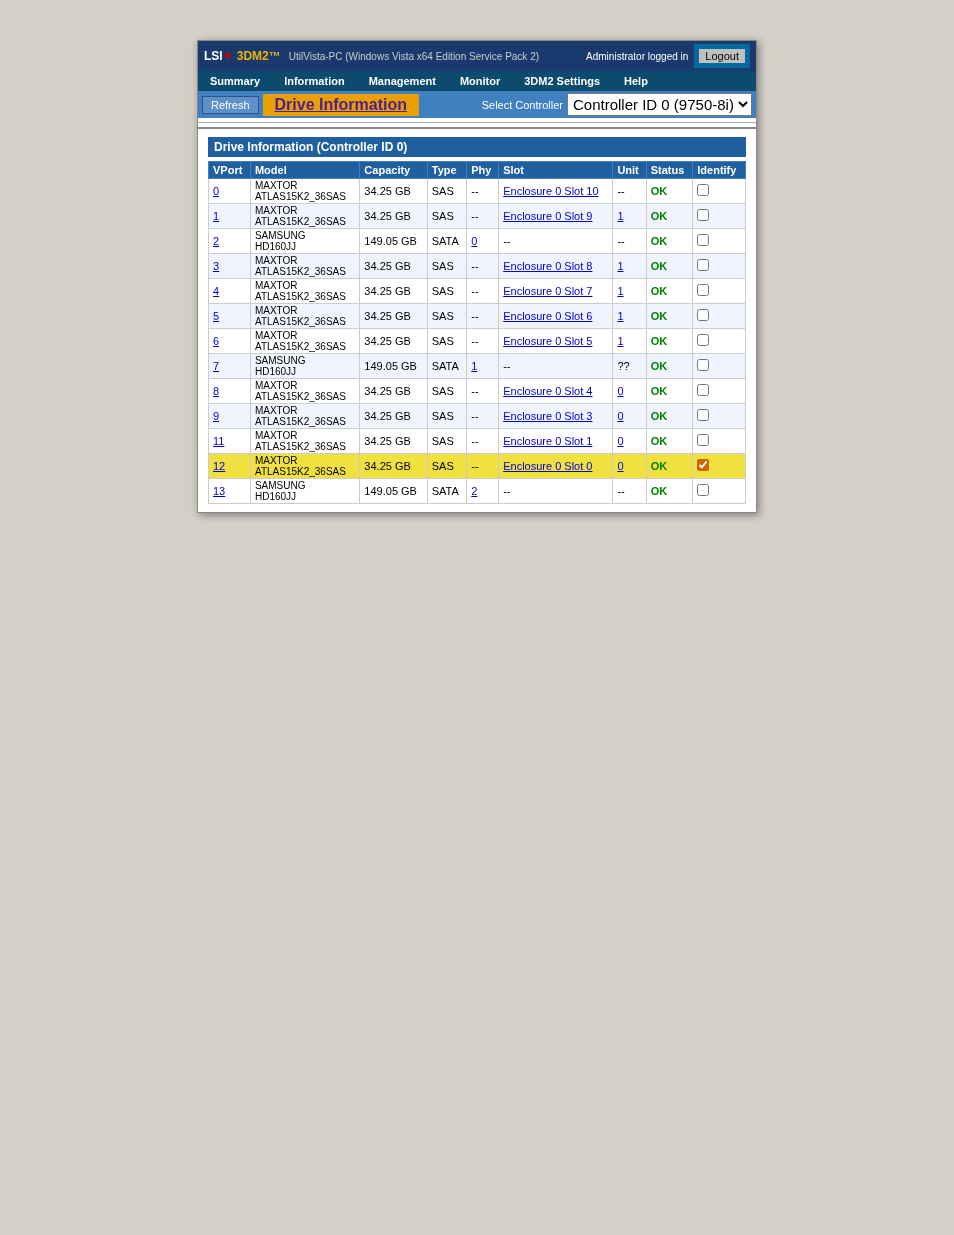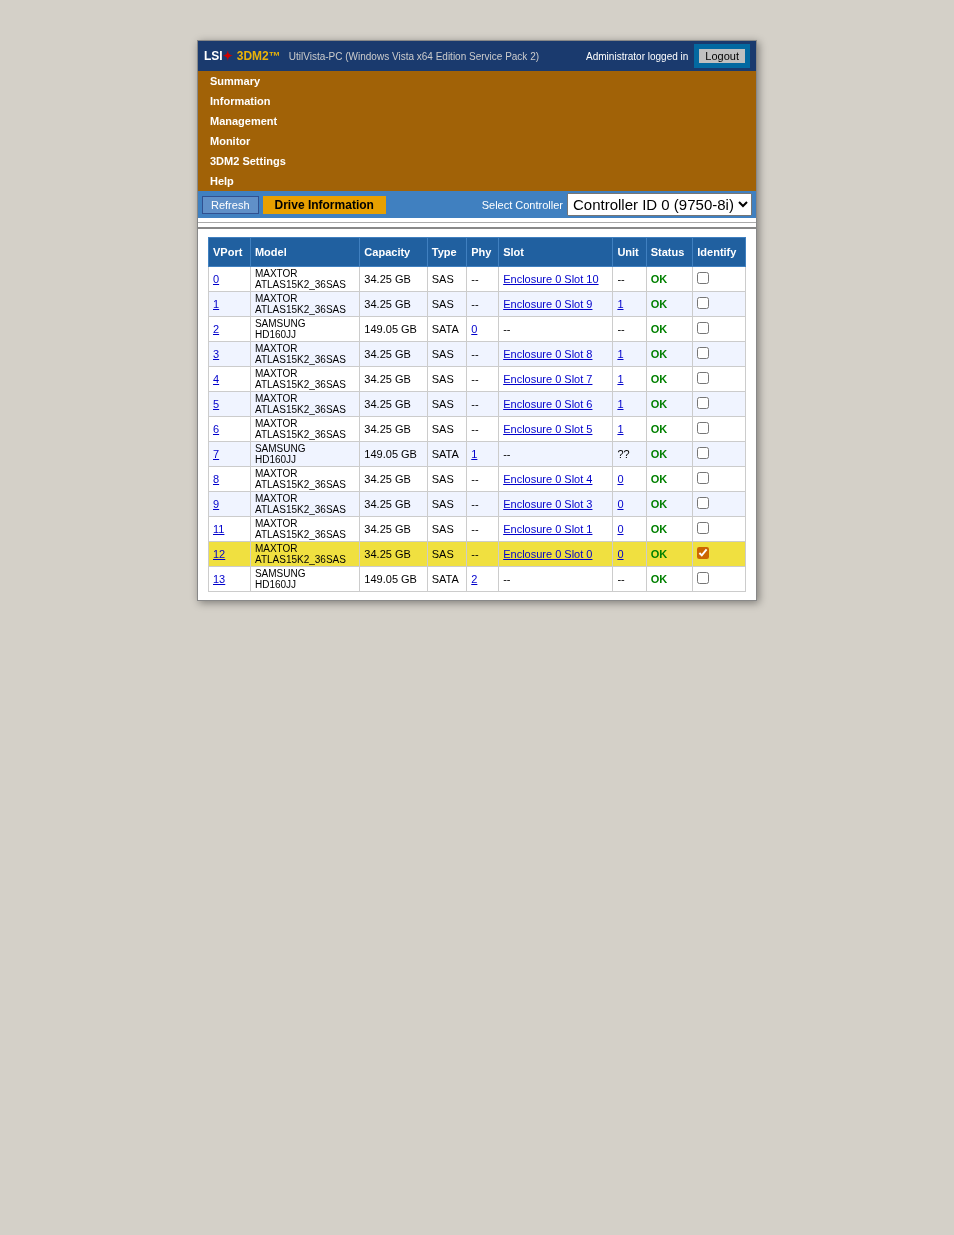--- a/index.html
+++ b/index.html
@@ -46,24 +46,23 @@
     .logout-btn {
       background: #c0c0c0;
       border: 5px solid #0369a1;
       padding: 1px 6px;
       font-size: 11px;
       cursor: pointer;
       color: #000;
     }
     
     .nav-bar {
-      background: #a16207;
+      background: #0c4a6e;
       display: flex;
       align-items: stretch;
-      flex-direction: column;
     }
     .nav-item {
       color: #fff;
       padding: 4px 12px;
       font-size: 11px;
       font-weight: bold;
       cursor: pointer;
       white-space: nowrap;
     }
     
@@ -77,24 +76,25 @@
     .sub-btn {
       background: #6090c8;
       border: 1px solid #305090;
       color: #fff;
       padding: 2px 8px;
       font-size: 11px;
       cursor: pointer;
     }
     .sub-title {
       background: #e8a000;
-      color: #000000;
+      color: #4c1d95;
       font-weight: bold;
       padding: 2px 12px;
-      font-size: 12px;
+      font-size: 16px;
+      text-decoration: underline;
     }
     .sub-right {
       margin-left: auto;
       display: flex;
       align-items: center;
       gap: 4px;
     }
     .sub-right label {
       color: #fff;
       font-size: 11px;
@@ -119,21 +119,21 @@
     }
     
     .drive-table {
       width: 100%;
       border-collapse: collapse;
       font-size: 11px;
     }
     .drive-table th {
       background: #2060a0;
       color: #fff;
-      padding: 8px 4px;
+      padding: 2px 4px;
       text-align: left;
       border: 1px solid #4080c0;
       font-size: 11px;
       white-space: nowrap;
     }
     .drive-table td {
       padding: 1px 4px;
       border: 1px solid #ccc;
       vertical-align: middle;
       white-space: nowrap;
@@ -189,20 +189,21 @@
       <label>Select Controller</label>
       <select class="controller-select">
         <option>Controller ID 0 (9750-8i)</option>
       </select>
     </div>
   </div>
 
   <hr class="divider-line">
 
   <div class="content">
+    <div class="section-title">Drive Information (Controller ID 0)</div>
     <table class="drive-table">
       <thead>
         <tr>
           <th>VPort</th>
           <th>Model</th>
           <th>Capacity</th>
           <th>Type</th>
           <th>Phy</th>
           <th>Slot</th>
           <th>Unit</th>

